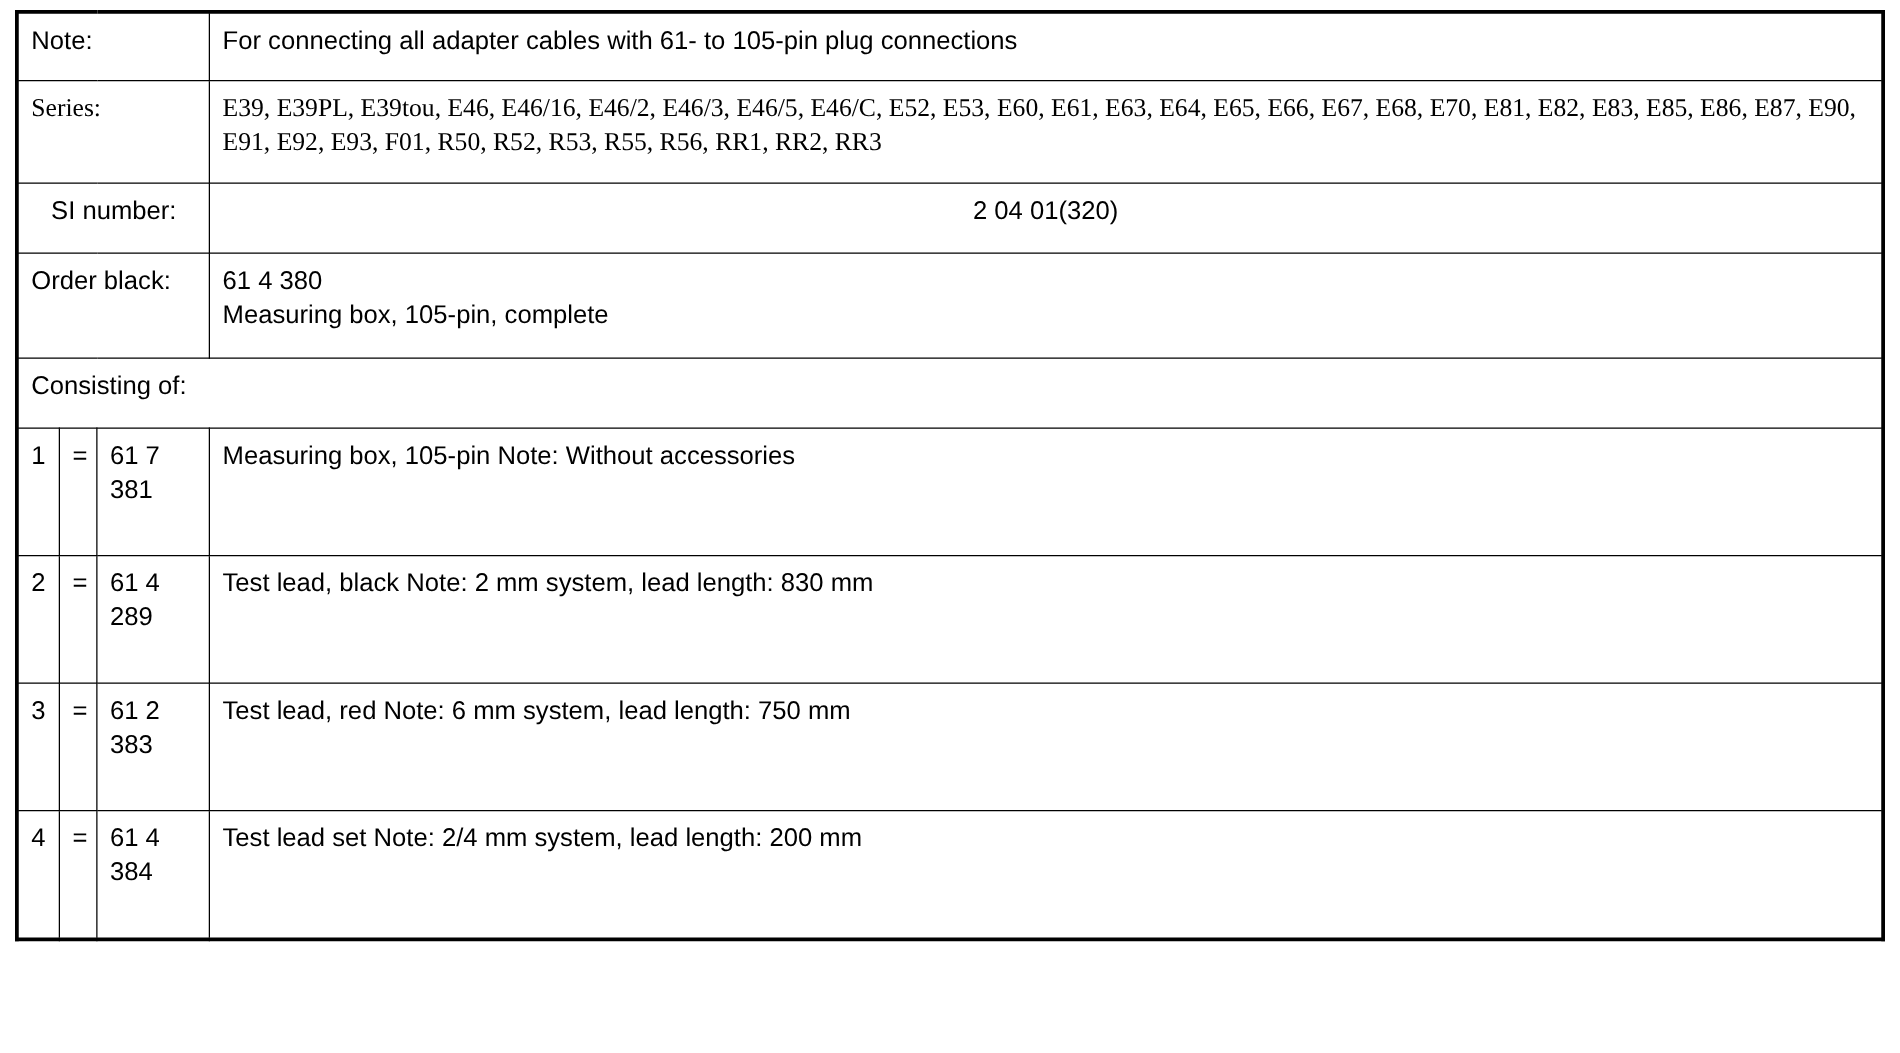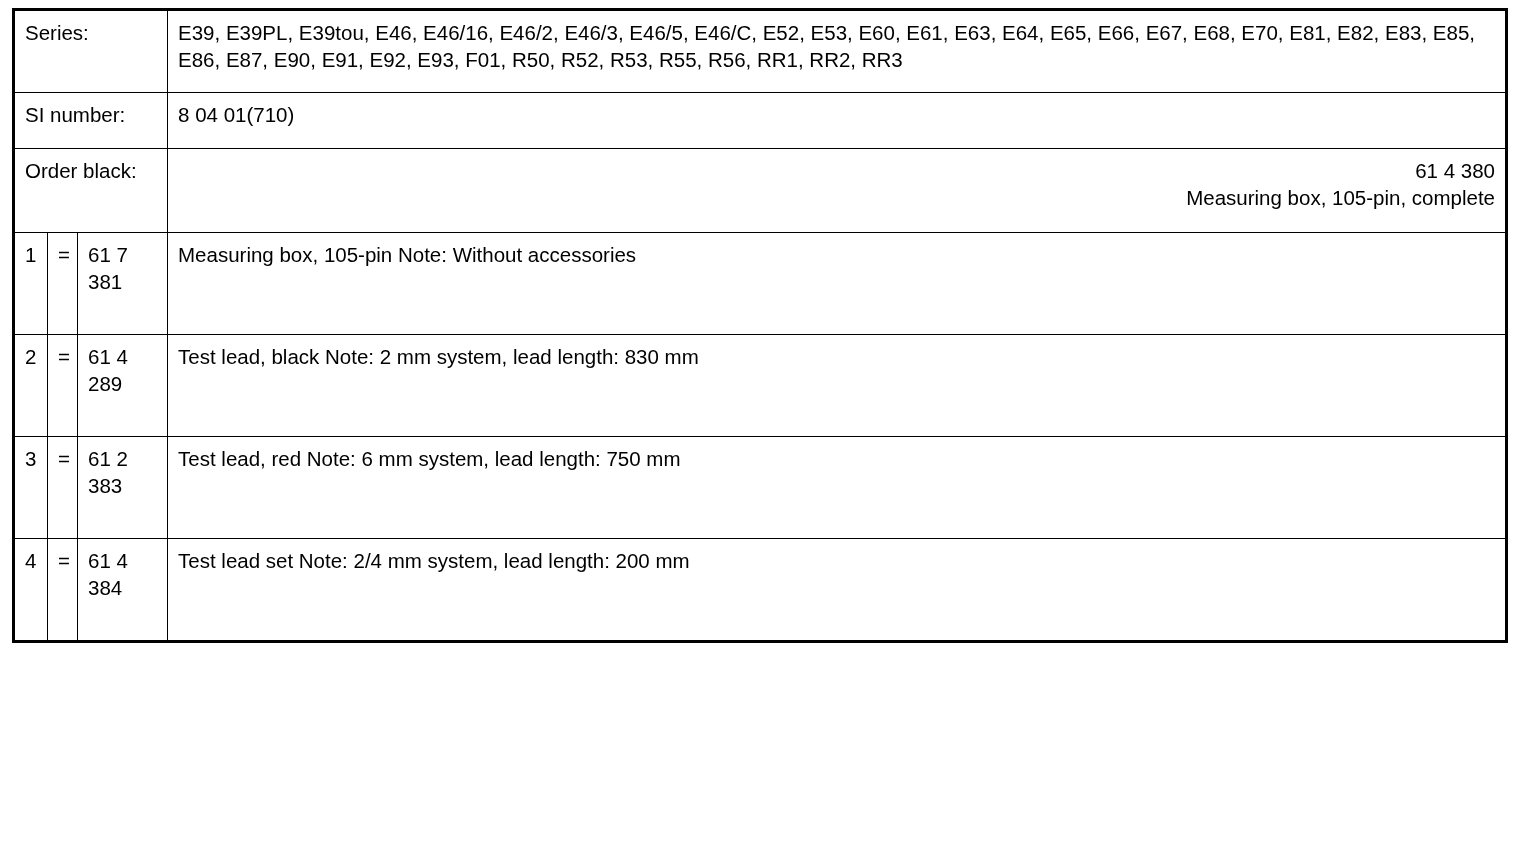--- a/index.html
+++ b/index.html
@@ -39,23 +39,23 @@
   table.spec {
     outline: none;
   }
   .col-idx   { width: 34px; }
   .col-eq    { width: 30px; }
   .col-num   { width: 90px; }
 
   td.label-cell { padding-left: 11px; }
   td.value-cell { padding-left: 13px; }
   .row-note td { height: 34px; }
-  .row-series td { height: 62px; }
+  .row-series td { height: 62px; font-family: Liberation Serif, serif; }
   .row-storage td { height: 76px; }
-  .row-si td { height: 36px; }
+  .row-si td { height: 36px; text-align: center; }
   .row-order td { height: 64px; }
   .row-consisting td { height: 36px; }
   .row-item td { height: 82px; }
 
   .consisting-cell { padding-left: 11px; }
 
   .idx-cell, .eq-cell, .num-cell {
     padding-left: 9px;
     padding-right: 6px;
   }
@@ -66,32 +66,39 @@
 
 <div class="page">
   <table class="spec">
     <colgroup>
       <col class="col-idx">
       <col class="col-eq">
       <col class="col-num">
       <col>
     </colgroup>
     <tbody>
+      <tr class="row-note">
+        <td class="label-cell" colspan="3">Note:</td>
+        <td class="value-cell">For connecting all adapter cables with 61- to 105-pin plug connections</td>
+      </tr>
       <tr class="row-series">
         <td class="label-cell" colspan="3">Series:</td>
         <td class="value-cell">E39, E39PL, E39tou, E46, E46/16, E46/2, E46/3, E46/5, E46/C, E52, E53, E60, E61, E63, E64, E65, E66, E67, E68, E70, E81, E82, E83, E85, E86, E87, E90, E91, E92, E93, F01, R50, R52, R53, R55, R56, RR1, RR2, RR3</td>
       </tr>
       <tr class="row-si">
         <td class="label-cell" colspan="3">SI number:</td>
-        <td class="value-cell">8 04 01(710)</td>
+        <td class="value-cell">2 04 01(320)</td>
       </tr>
       <tr class="row-order">
         <td class="label-cell" colspan="3">Order black:</td>
-        <td class="value-cell" style="white-space: pre-line; text-align: right;">61 4 380
+        <td class="value-cell" style="white-space: pre-line;">61 4 380
 Measuring box, 105-pin, complete</td>
+      </tr>
+      <tr class="row-consisting">
+        <td class="consisting-cell" colspan="4">Consisting of:</td>
       </tr>
 
       <tr class="row-item">
         <td class="idx-cell">1</td>
         <td class="eq-cell">=</td>
         <td class="num-cell">61 7 381</td>
         <td class="value-cell">Measuring box, 105-pin Note: Without accessories</td>
       </tr>
       <tr class="row-item">
         <td class="idx-cell">2</td>

